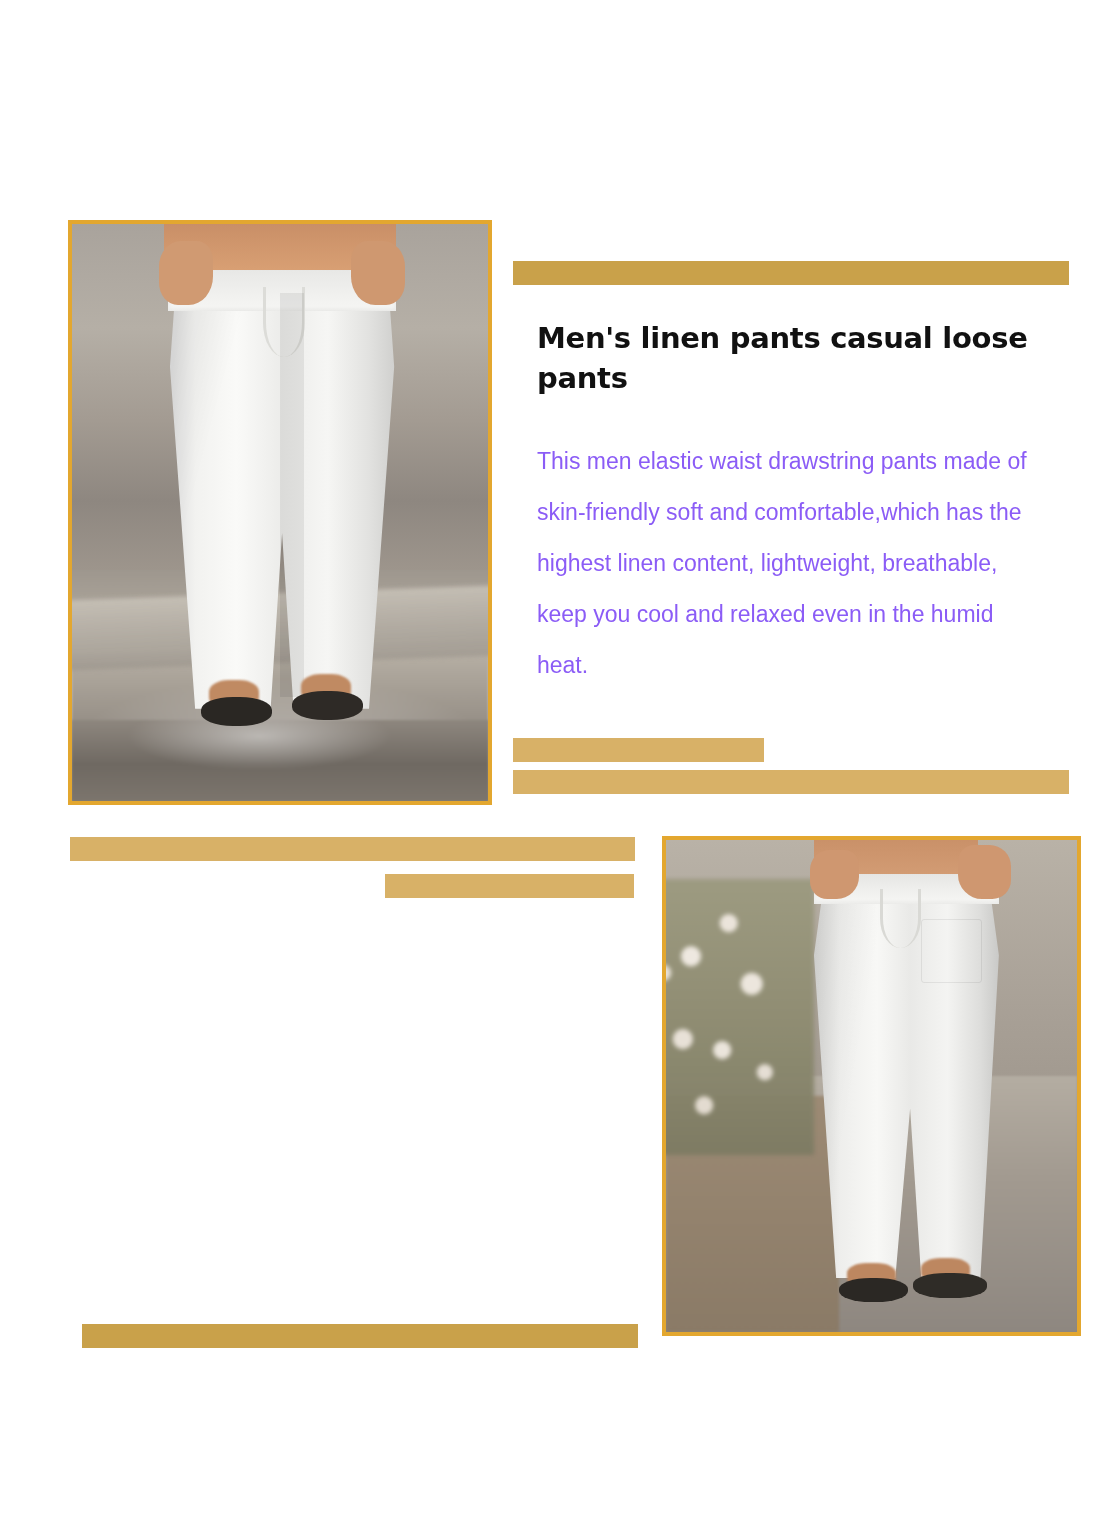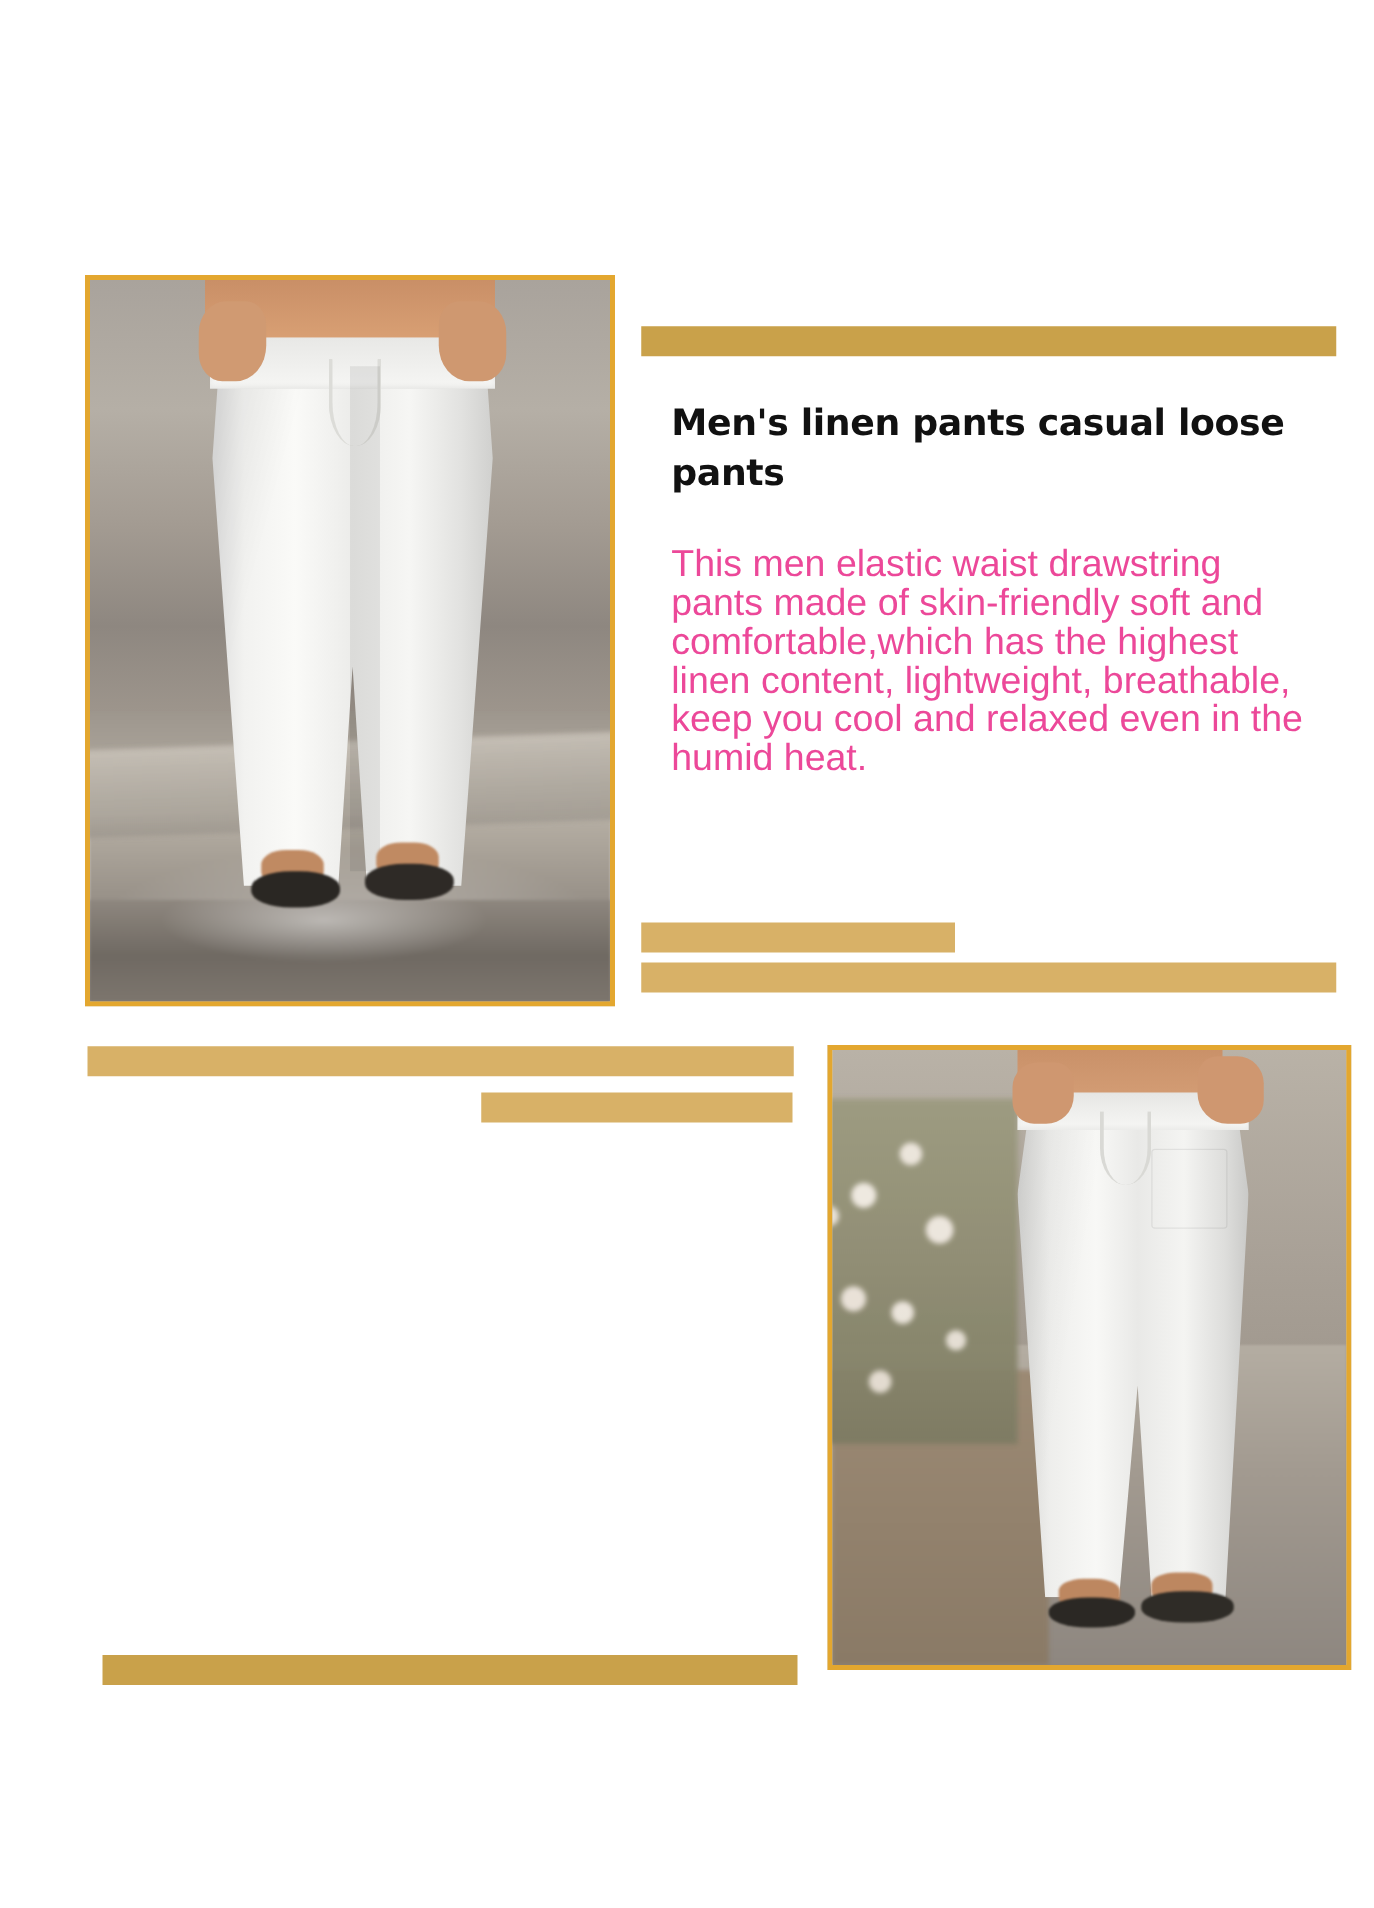--- a/index.html
+++ b/index.html
@@ -239,23 +239,23 @@
   .heading {
     font-family: "DejaVu Sans", sans-serif;
     font-weight: 700;
     color: #111111;
     letter-spacing: -0.3px;
   }
   .heading-1 { font-size: 29px; line-height: 40px; margin-bottom: 14px; }
   .heading-2 { font-size: 27px; line-height: 38px; margin-bottom: 16px; }
   .body-text {
     font-family: "Liberation Sans", sans-serif;
-    font-size: 30px;
-    line-height: 31px;
-    color: #ec4899;
+    font-size: 23px;
+    line-height: 51px;
+    color: #8b5cf6;
   }
   .body-text-2 {
     font-family: "Liberation Sans", sans-serif;
     font-size: 22.5px;
     line-height: 52px;
     color: #1b1b1b;
   }
 </style>
 </head>
 <body>

